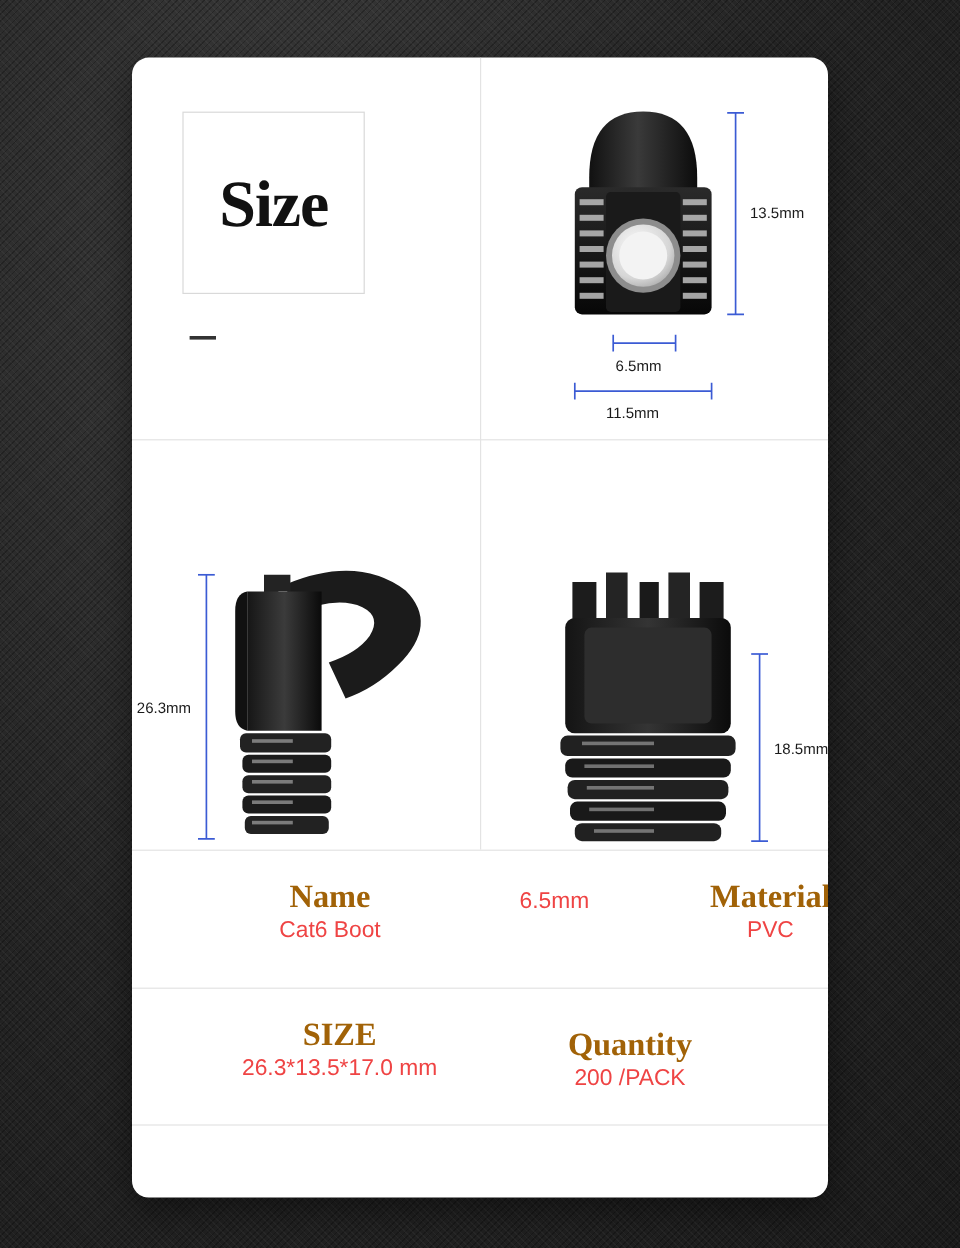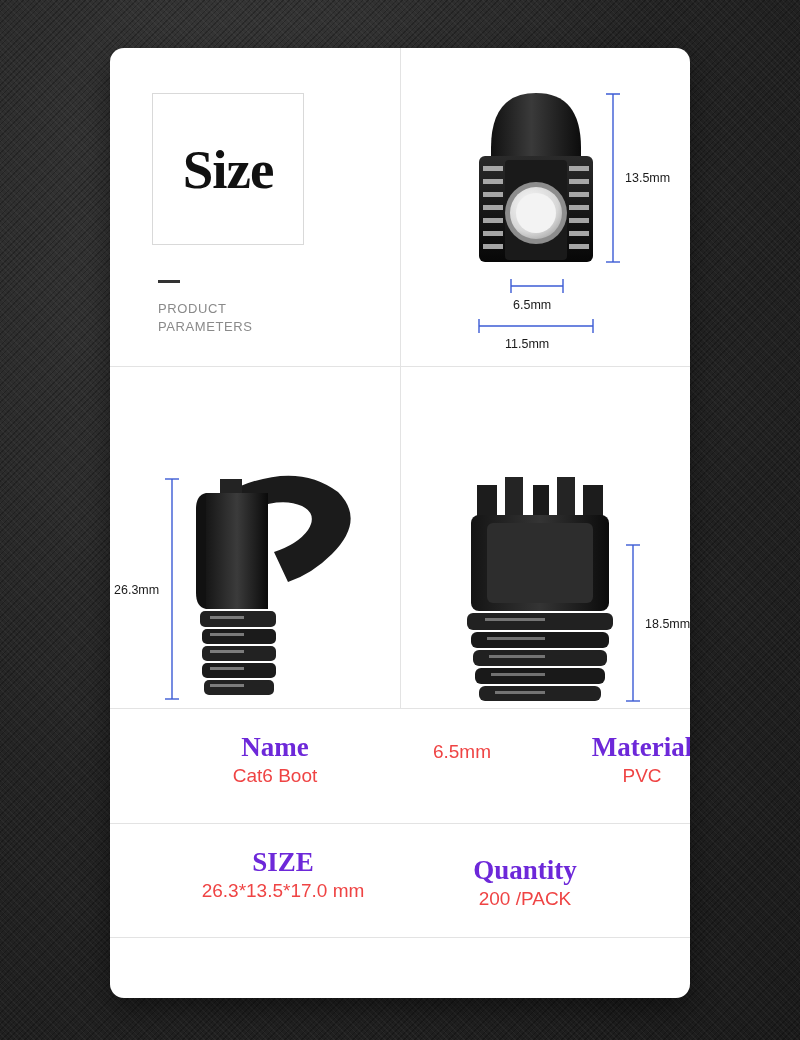--- a/index.html
+++ b/index.html
@@ -83,21 +83,21 @@
     position: relative;
     border-top: 1px solid #e3e3e3;
     height: 115px;
   }
   .spec-row.last { border-bottom: 1px solid #e3e3e3; }
   .spec-item { position: absolute; text-align: center; }
   .spec-title {
     font-family: "Liberation Serif", serif;
     font-weight: 700;
     font-size: 27px;
-    color: #6d28d9;
+    color: #a16207;
     line-height: 32px;
     white-space: nowrap;
   }
   .spec-value {
     font-size: 19px;
     color: #ef4444;
     line-height: 26px;
     white-space: nowrap;
   }
 
@@ -124,24 +124,20 @@
 
   <div class="grid">
     <div class="vline"></div>
     <div class="hline-mid"></div>
 
     <div class="cell cell-tl">
       <div class="size-box">
         <span class="size-word">Size</span>
       </div>
       <div class="dash"></div>
-      <div class="param-text">
-        <div>PRODUCT</div>
-        <div>PARAMETERS</div>
-      </div>
     </div>
 
     <div class="cell cell-tr">
       <svg class="art" viewBox="0 0 289 318">
         <defs>
           <linearGradient id="blkA" x1="0" y1="0" x2="1" y2="0">
             <stop offset="0" stop-color="#111"></stop>
               <stop offset="0.45" stop-color="#3a3a3a"></stop>
               <stop offset="1" stop-color="#0c0c0c"></stop>
           </linearGradient>

